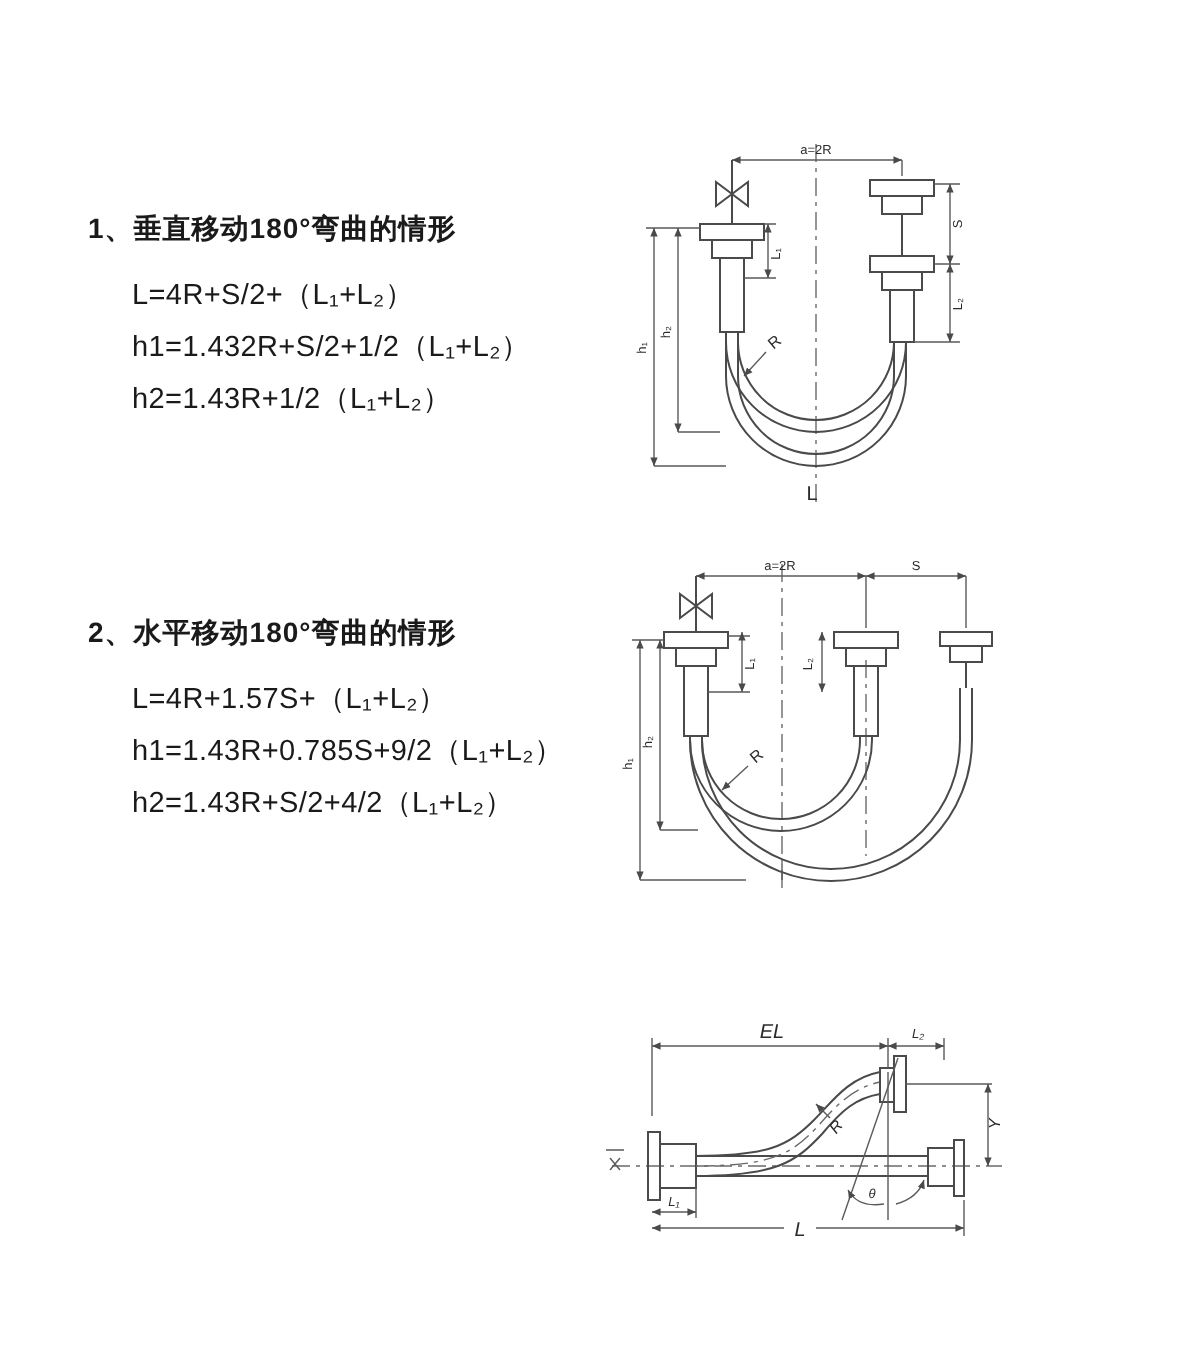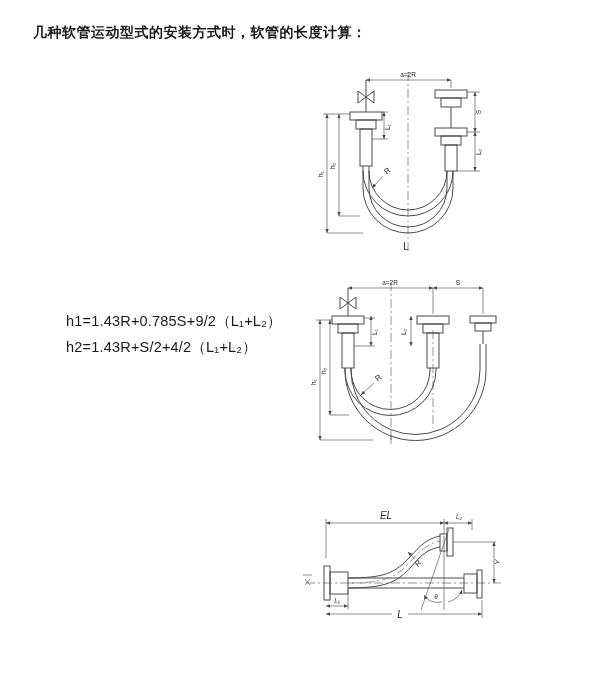--- a/index.html
+++ b/index.html
@@ -26,22 +26,27 @@
   svg text{fill:#2b2b2b;font-family:"Liberation Sans","DejaVu Sans",sans-serif;}
   svg .lab-s{font-size:6.5px;}
   svg .lab-m{font-size:8px;}
   svg .lab-b{font-size:10px;}
 </style>
 </head>
 <body>
 
 <div class="page">
 
-  <div class="title">几种软管运动型式的安装方式时，软管的长度计算：</div>
-
+
+  <div class="section" id="section-1">
+    <p class="section-heading">1、垂直移动180°弯曲的情形</p>
+    <p class="formula">L=4R+S/2+（L₁+L₂）</p>
+    <p class="formula">h1=1.432R+S/2+1/2（L₁+L₂）</p>
+    <p class="formula">h2=1.43R+1/2（L₁+L₂）</p>
+  </div>
 
   <div class="diagram" id="diagram-1">
     <svg width="290" height="192" viewBox="0 0 290 192">
       <defs>
         <marker id="ar1" viewBox="0 0 8 8" refX="7" refY="4" markerWidth="7" markerHeight="7" orient="auto-start-reverse">
           <path d="M0,1 L7,4 L0,7 z" fill="#4a4a4a"></path>
         </marker>
         <pattern id="hp1" patternUnits="userSpaceOnUse" width="3.5" height="3.5">
           <path d="M0,3.5 L3.5,0" stroke="#6a6a6a" stroke-width="0.5"></path>
         </pattern>
@@ -113,20 +118,22 @@
       <g>
         <line class="thin" x1="75" y1="110" x2="64" y2="122" marker-end="url(#ar1)"></line>
         <text class="lab-m" transform="translate(81,107) rotate(-40)" text-anchor="middle">R</text>
       </g>
 
       <text class="lab-b" x="98" y="184" text-anchor="middle">L</text>
     </svg>
   </div>
 
   <div class="section" id="section-2">
+    <p class="section-heading">2、水平移动180°弯曲的情形</p>
+    <p class="formula">L=4R+1.57S+（L₁+L₂）</p>
     <p class="formula">h1=1.43R+0.785S+9/2（L₁+L₂）</p>
     <p class="formula">h2=1.43R+S/2+4/2（L₁+L₂）</p>
   </div>
 
   <div class="diagram" id="diagram-2">
     <svg width="295" height="188" viewBox="0 0 295 188">
       <defs>
         <marker id="ar2" viewBox="0 0 8 8" refX="7" refY="4" markerWidth="7" markerHeight="7" orient="auto-start-reverse">
           <path d="M0,1 L7,4 L0,7 z" fill="#4a4a4a"></path>
         </marker>

